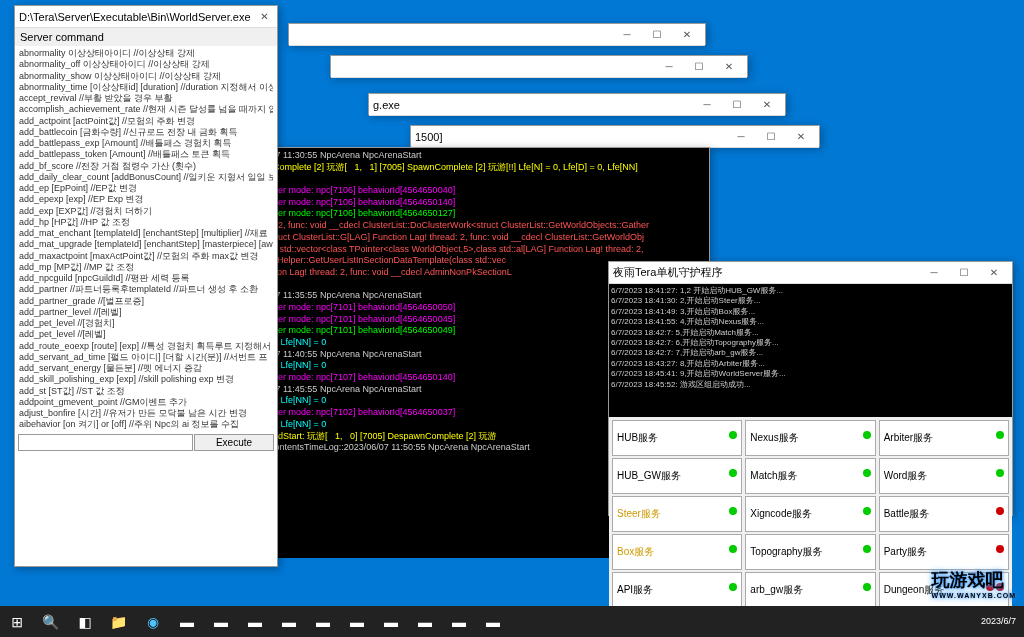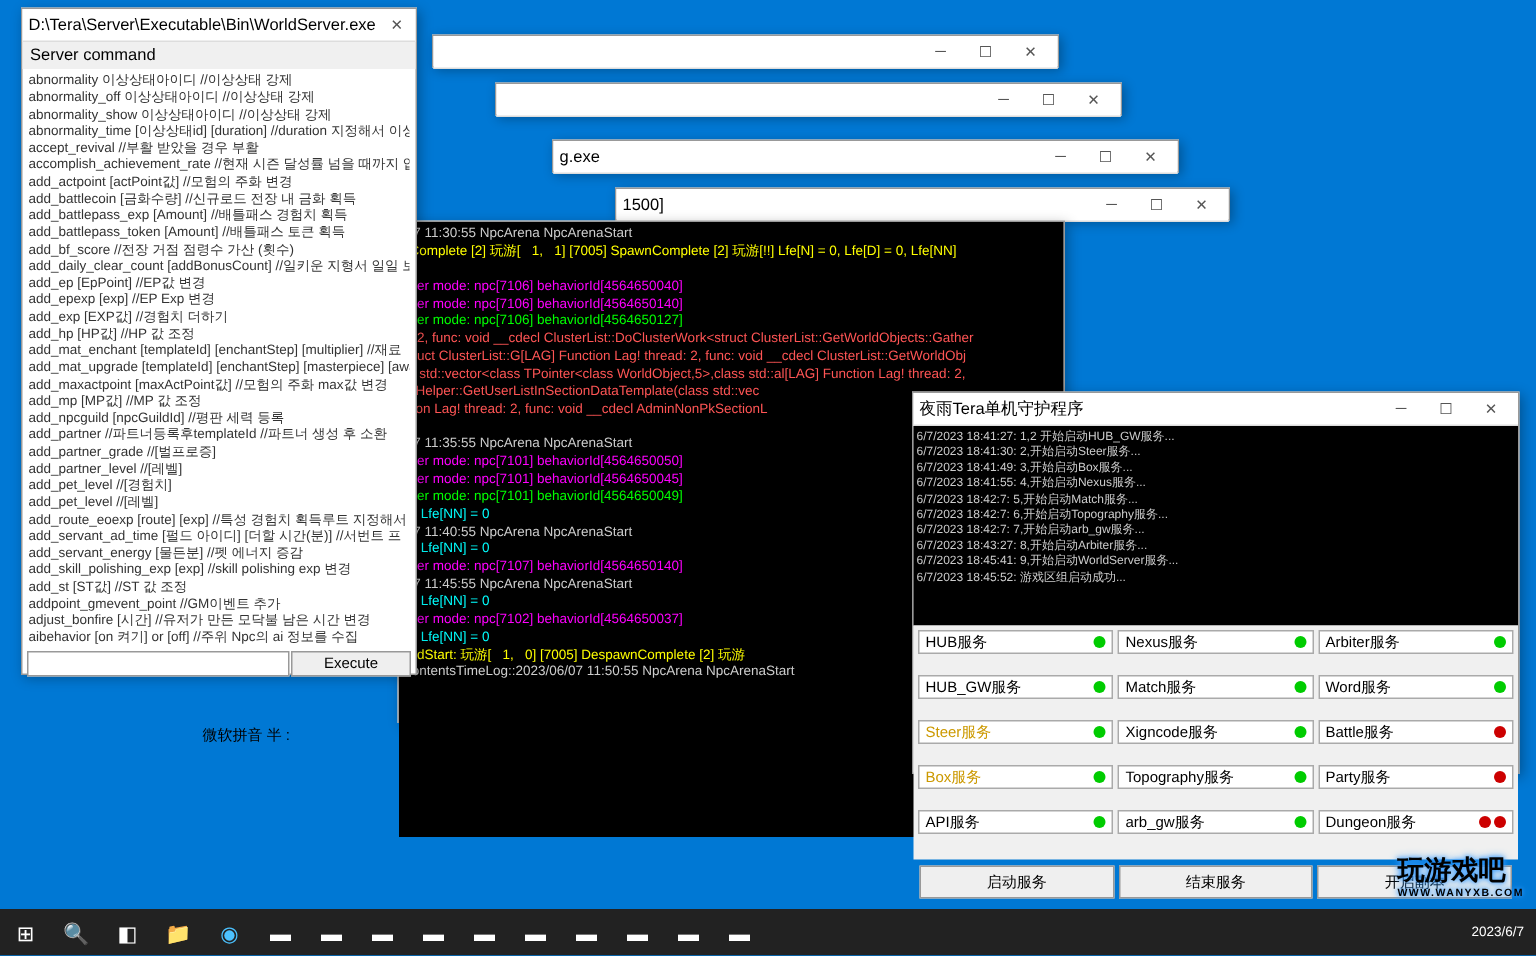--- a/index.html
+++ b/index.html
@@ -3,36 +3,36 @@
 <meta charset="utf-8">
 <style>
 *{margin:0;padding:0;box-sizing:border-box;font-family:"Segoe UI",Tahoma,sans-serif}
 body{width:1024px;height:637px;background:#0078d4;overflow:hidden;position:relative}
 .win{position:absolute;background:#fff;border:1px solid #999;box-shadow:2px 2px 8px rgba(0,0,0,.3)}
 .tb{height:22px;display:flex;align-items:center;justify-content:space-between;padding:0 4px;font-size:11px;background:#fff;border-bottom:1px solid #ddd}
 .tb-btns{display:flex;gap:2px}
 .tb-btn{width:28px;height:18px;display:flex;align-items:center;justify-content:center;font-size:10px;color:#555}
 .console{background:#000;color:#ccc;font-family:Consolas,monospace;font-size:9px;padding:2px;overflow:hidden;white-space:pre;line-height:1.3}
 .c-yel{color:#ffff00}.c-grn{color:#00ff00}.c-cyan{color:#00ffff}.c-mag{color:#ff00ff}.c-red{color:#ff5555}
-.srvcmd{left:14px;top:5px;width:264px;height:445px}
+.srvcmd{left:14px;top:5px;width:264px;height:562px}
 .srvcmd .hd{font-size:11px;padding:3px 5px;background:#f0f0f0}
 .srvcmd .list{height:385px;overflow:hidden;font-size:9px;line-height:1.25;color:#333;padding:2px 4px}
 .srvcmd .list div{white-space:nowrap;overflow:hidden}
 .srvcmd .btm{display:flex;padding:3px}
 .srvcmd .btm input{flex:1;border:1px solid #999;font-size:10px;padding:2px}
 .srvcmd .btm button{width:80px;font-size:10px;border:1px solid #999;background:#efefef;margin-left:1px}
 .main-con{left:133px;top:23px;width:573px;height:460px;background:#fff}
 .main-con .console{height:410px}
 .bgwin{background:#fff}
 .ftr-txt{position:absolute;left:135px;font-size:10px;color:#000}
 .guard{left:608px;top:261px;width:405px;height:255px;background:#f0f0f0}
 .guard .console{height:133px;font-size:8px}
 .guard .svcs{display:flex;padding:3px;gap:3px;background:#f0f0f0}
 .guard .col{flex:1}
-.svc{display:flex;align-items:center;justify-content:space-between;border:1px solid #aaa;padding:0 4px;margin-bottom:14px;font-size:10px;background:#fff}
+.svc{display:flex;justify-content:space-between;border:1px solid #aaa;padding:10px 4px;margin-bottom:2px;font-size:10px;background:#fff}
 .led{width:8px;height:8px;border-radius:50%;background:#0c0}
 .led.r{background:#c00}
 .svc.y span:first-child{color:#c90}
 .actbtns{display:flex;justify-content:space-around;padding:4px;gap:3px}
 .actbtns button{flex:1;font-size:10px;border:1px solid #999;background:#efefef;padding:3px}
 .guard .note{font-size:9px;color:#07c;padding:2px 6px}
 .taskbar{position:absolute;bottom:0;left:0;right:0;height:31px;background:#222;display:flex;align-items:center;color:#fff}
 .tsk{width:34px;height:31px;display:flex;align-items:center;justify-content:center;font-size:14px}
 .clock{margin-left:auto;font-size:9px;text-align:center;padding:0 8px;line-height:1.3}
 .watermark{position:absolute;right:8px;bottom:38px;font-size:18px;font-weight:900;color:#000000;text-shadow:0 0 3px #39f,0 0 6px #39f}

